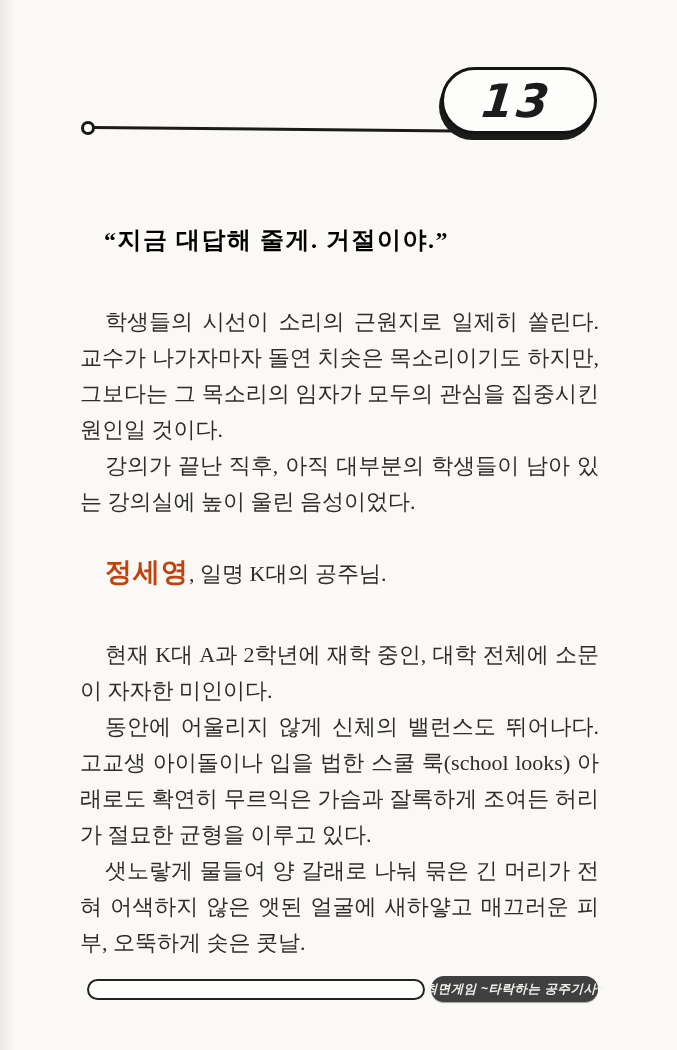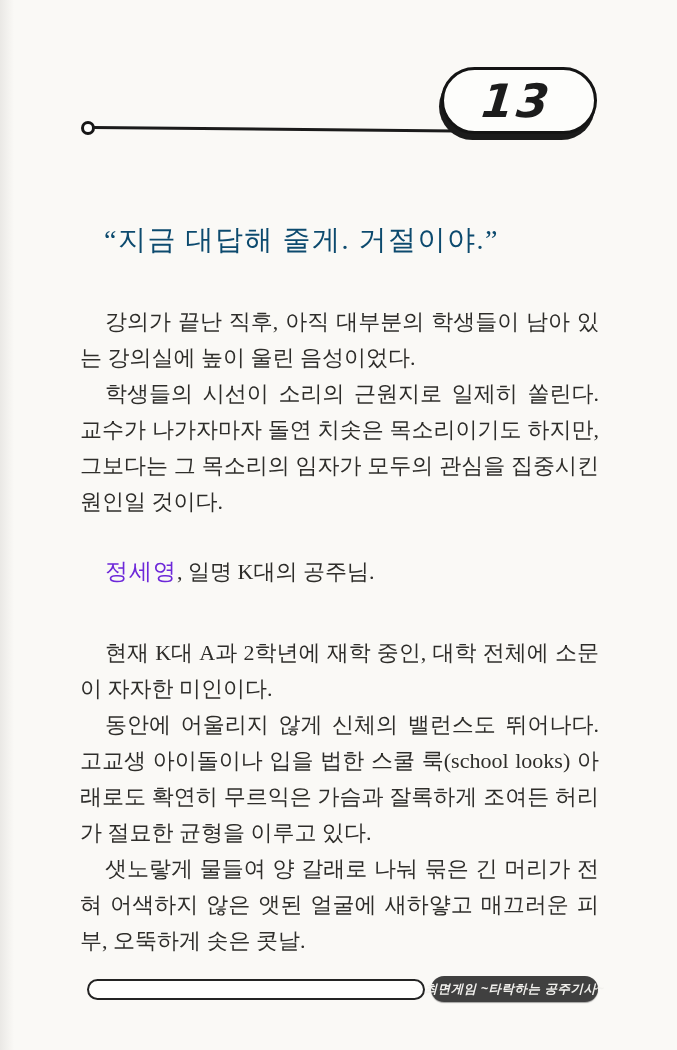--- a/index.html
+++ b/index.html
@@ -49,37 +49,37 @@
     transform: skewX(-6deg);
     padding-right: 4px;
   }
 
   
   .content {
     position: absolute; left: 80px; top: 220px; width: 519px;
   }
   .page-title {
     margin: 0 0 44px 24px;
-    font-size: 28px; font-weight: normal;
+    font-size: 24px; font-weight: bold;
     line-height: 40px; letter-spacing: 1.5px;
-    color: #0c4a6e;
+    color: #000000;
   }
   .content p {
     margin: 0;
     font-size: 22px; line-height: 36px;
     text-indent: 25px;
     text-align: justify;
     word-break: break-all;
   }
   .name-line {
     margin-top: 34px !important;
     margin-bottom: 45px !important;
   }
   .name-line .char-name {
-    font-weight: normal; font-size: 23px; letter-spacing: 1px; color: #6d28d9;
+    font-weight: bold; font-size: 27px; letter-spacing: 1px; color: #c2410c;
   }
 
   
   .footer-blank-pill {
     position: absolute; left: 87px; top: 979px;
     width: 334px; height: 17px;
     background: #fefefd;
     border: 2px solid #232323;
     border-radius: 11px;
   }
@@ -105,22 +105,22 @@
 
 <div class="connector-dot"></div>
 <div class="connector-line"></div>
 <div class="chapter-badge">
   <span class="chapter-number">13</span>
 </div>
 
 <div class="content">
   <h1 class="page-title">“지금 대답해 줄게. 거절이야.”</h1>
 
+  <p>학생들의 시선이 소리의 근원지로 일제히 쏠린다. 교수가 나가자마자 돌연 치솟은 목소리이기도 하지만, 그보다는 그 목소리의 임자가 모두의 관심을 집중시킨 원인일 것이다.</p>
   <p>강의가 끝난 직후, 아직 대부분의 학생들이 남아 있는 강의실에 높이 울린 음성이었다.</p>
-  <p>학생들의 시선이 소리의 근원지로 일제히 쏠린다. 교수가 나가자마자 돌연 치솟은 목소리이기도 하지만, 그보다는 그 목소리의 임자가 모두의 관심을 집중시킨 원인일 것이다.</p>
 
   <p class="name-line"><span class="char-name">정세영</span><span>, 일명 K대의 공주님.</span></p>
 
   <p>현재 K대 A과 2학년에 재학 중인, 대학 전체에 소문이 자자한 미인이다.</p>
   <p>동안에 어울리지 않게 신체의 밸런스도 뛰어나다. 고교생 아이돌이나 입을 법한 스쿨 룩(school looks) 아래로도 확연히 무르익은 가슴과 잘록하게 조여든 허리가 절묘한 균형을 이루고 있다.</p>
   <p>샛노랗게 물들여 양 갈래로 나눠 묶은 긴 머리가 전혀 어색하지 않은 앳된 얼굴에 새하얗고 매끄러운 피부, 오뚝하게 솟은 콧날.</p>
 </div>
 
 <div class="footer-blank-pill"></div>
 <div class="series-badge">

